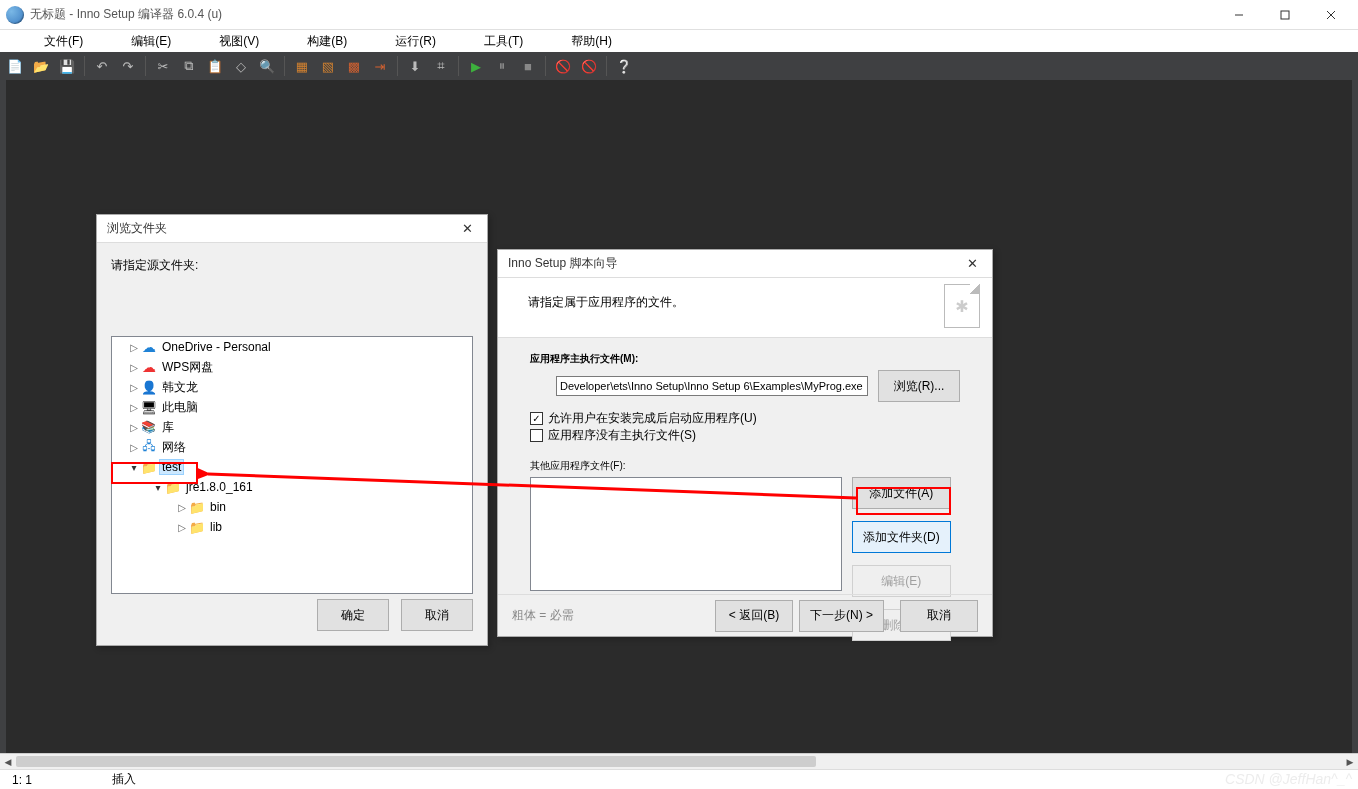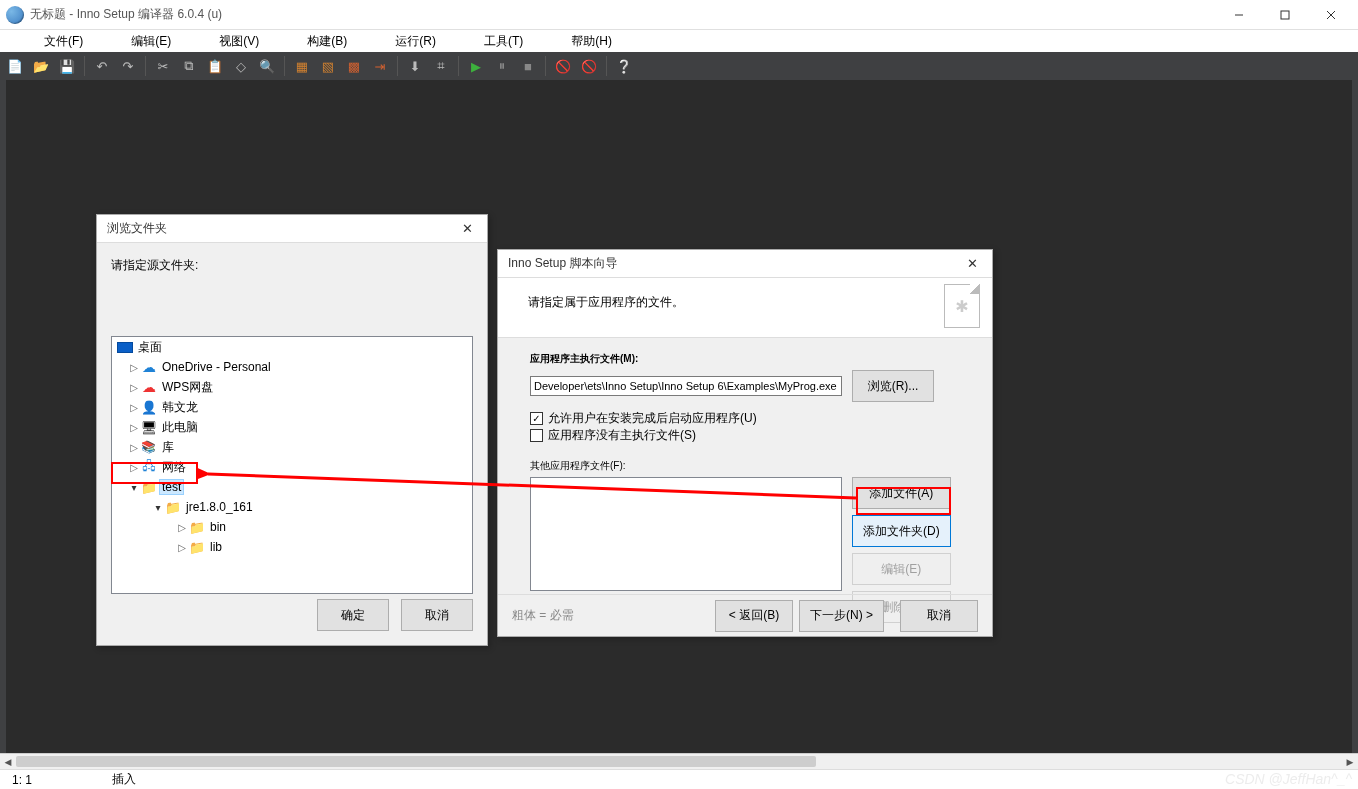--- a/index.html
+++ b/index.html
@@ -75,23 +75,23 @@
 .dlg-wiz { top: 249px; left: 497px; width: 496px; height: 388px; background: #f0f0f0; }
 .dlg-wiz .header { background: #fff; height: 60px; padding: 8px 16px 0; position: relative; border-bottom: 1px solid #ddd; }
 .dlg-wiz .header .h1 { font-size: 12px; font-weight: bold; }
 .dlg-wiz .header .h2 { font-size: 12px; margin-left: 14px; margin-top: 8px; }
 .dlg-wiz .header .doc-icon { position: absolute; right: 12px; top: 6px; width: 36px; height: 44px; border: 1px solid #bbb; background: #fff; }
 .dlg-wiz .header .doc-icon::before { content: ""; position: absolute; right: -1px; top: -1px; width: 10px; height: 10px; background: linear-gradient(135deg, #fff 49%, #bbb 50%); }
 .dlg-wiz .header .doc-icon::after { content: "✱"; position: absolute; left: 50%; top: 50%; transform: translate(-50%,-50%); color: #ccc; font-size: 16px; }
 .dlg-wiz .body { padding: 14px 24px 0 32px; font-size: 12px; }
 .dlg-wiz .row-label { font-weight: bold; font-size: 10px; }
 .dlg-wiz .exe-row { display: flex; gap: 10px; margin: 4px 0 8px; align-items: center; }
-.dlg-wiz input[type=text] { width: 312px; height: 20px; border: 1px solid #7a7a7a; font-size: 11px; padding: 0 3px; background: #fff; font-family: inherit; }
+.dlg-wiz input[type=text] { width: 312px; height: 20px; border: 1px solid #7a7a7a; font-size: 11px; padding: 0 3px; background: #fff; font-family: inherit; margin-left: 26px; }
 .dlg-wiz .filelist { width: 312px; height: 114px; border: 1px solid #828790; background: #fff; }
-.dlg-wiz .side-btns { display: flex; flex-direction: column; gap: 6px; }
+.dlg-wiz .side-btns { display: flex; flex-direction: column; gap: 12px; }
 .dlg-wiz .filerow { display: flex; gap: 10px; margin-top: 4px; }
 .dlg-wiz .footer { position: absolute; left: 0; right: 0; bottom: 0; height: 42px; border-top: 1px solid #ddd; display: flex; align-items: center; padding: 0 14px; }
 .dlg-wiz .footer .hint { font-size: 12px; color: #888; }
 .dlg-wiz .footer .fspacer { flex: 1; }
 .dlg-wiz .footer .winbtn { min-width: 78px; margin-left: 6px; }
 
 
 .anno-rect { position: absolute; border: 2px solid #ff0000; background: transparent; pointer-events: none; }
 svg.anno-arrow { position: absolute; pointer-events: none; }
 
@@ -180,26 +180,20 @@
 <div class="watermark">CSDN @JeffHan^_^</div>
 
 <div class="dialog dlg-browse">
   <div class="dlg-title">
     <span>浏览文件夹</span>
     <div class="spacer"></div>
     <span class="x">✕</span>
   </div>
   <div class="instruction">请指定源文件夹:</div>
   <div class="tree-wrap">
-    <div class="tree-row">
-        <span class="ic">
-          <span class="ic-desktop"></span>
-        </span>
-        <span class="lbl">桌面</span>
-      </div>
     <div class="tree-row" style="padding-left:16px">
         <span class="caret">▷</span>
         <span class="ic ic-cloud"></span>
         <span class="lbl">OneDrive - Personal</span>
       </div>
     <div class="tree-row" style="padding-left:16px">
         <span class="caret">▷</span>
         <span class="ic ic-wps"></span>
         <span class="lbl">WPS网盘</span>
       </div>

